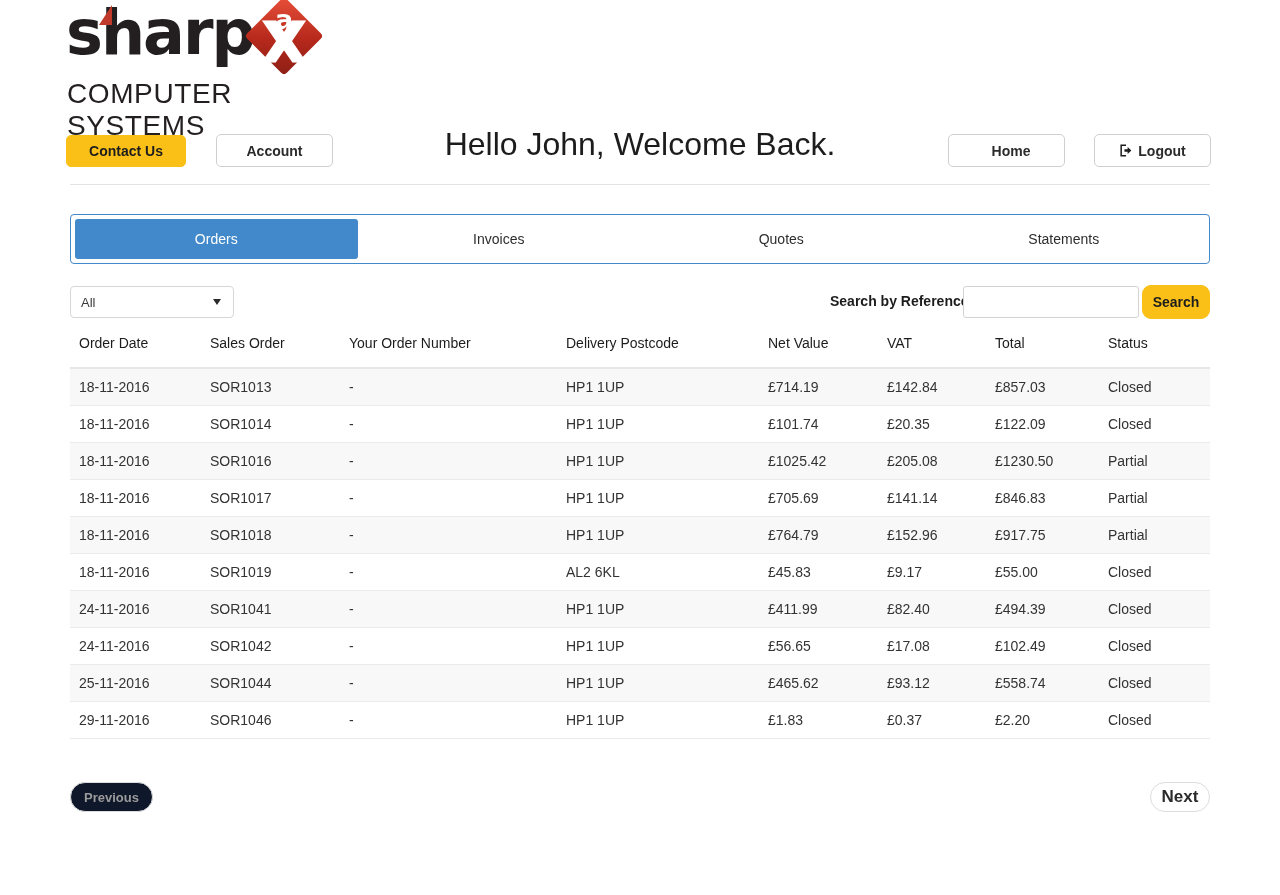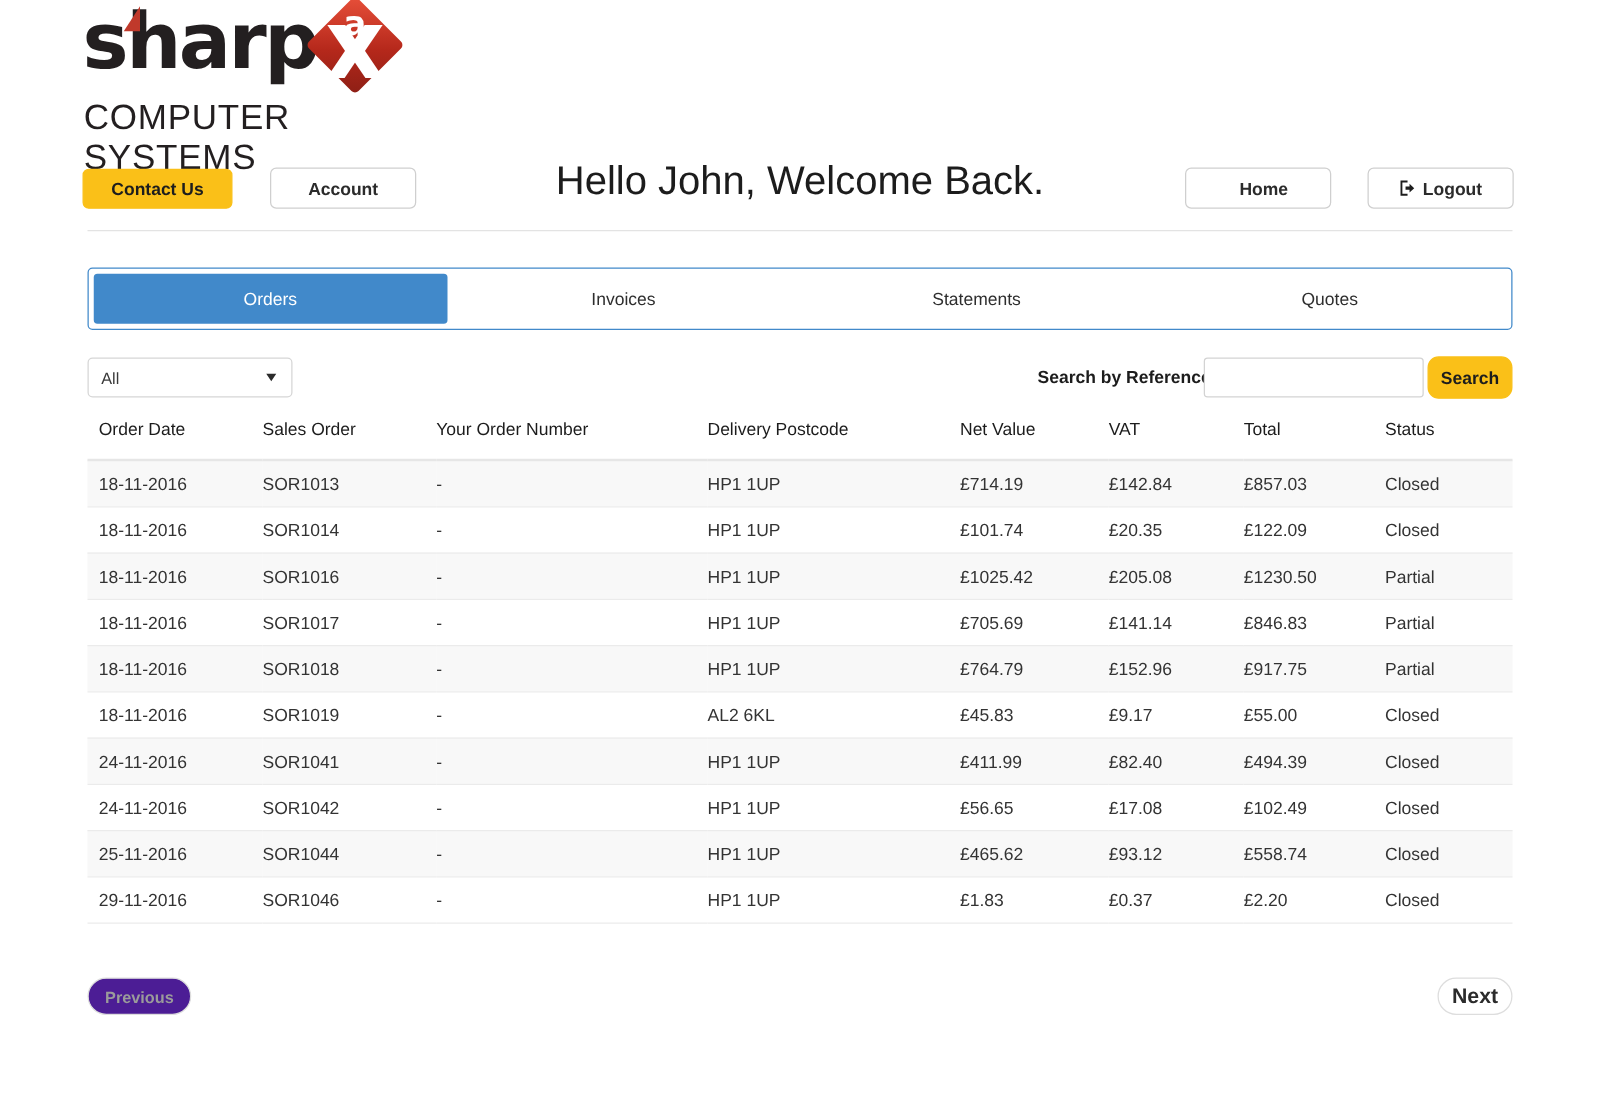--- a/index.html
+++ b/index.html
@@ -255,21 +255,21 @@
 
   
   #previous-button {
     position: absolute;
     left: 70px; top: 782px;
     width: 83px; height: 30px;
     border-radius: 15px;
     border: 1px solid #dddddd;
     color: #9b9b9b;
     font-size: 13px;
-    background: #4c1d95;
+    background: #0f172a;
   }
   #next-button {
     position: absolute;
     left: 1150px; top: 782px;
     width: 60px; height: 30px;
     border-radius: 15px;
     border: 1px solid #dddddd;
     color: #2b2b2b;
     font-size: 17px;
     background: #ffffff;
@@ -318,24 +318,24 @@
   <div class="header-rule"></div>
 
   <div class="tabs">
     <div class="tab active">
       <span>Orders</span>
     </div>
     <div class="tab">
       <span>Invoices</span>
     </div>
     <div class="tab">
-      <span>Statements</span>
+      <span>Quotes</span>
     </div>
     <div class="tab">
-      <span>Quotes</span>
+      <span>Statements</span>
     </div>
   </div>
 
   <div class="filter-select">
     <span>All</span>
     <span class="caret"></span>
   </div>
 
   <div class="search-label">Search by Reference:</div>
   <input id="search-input" type="text" placeholder="" style="">

